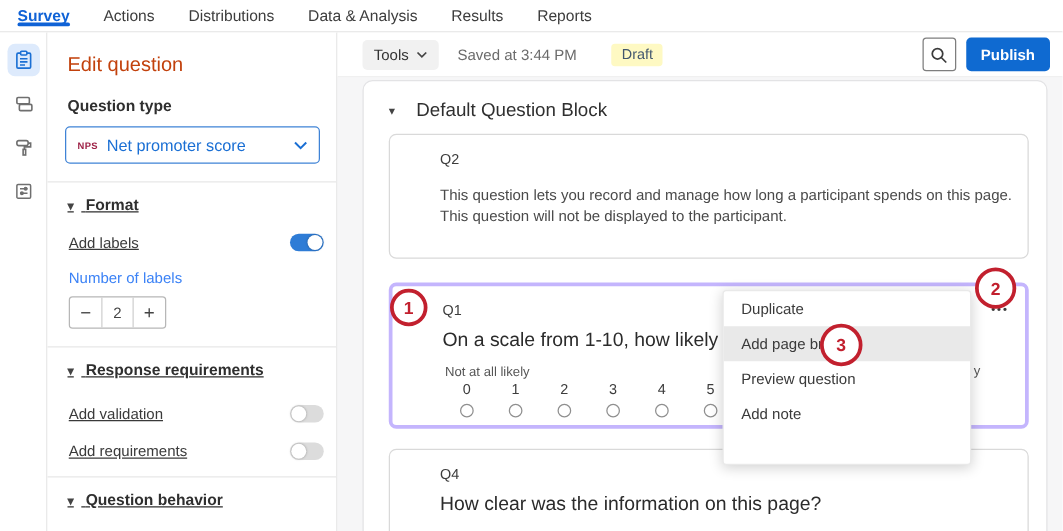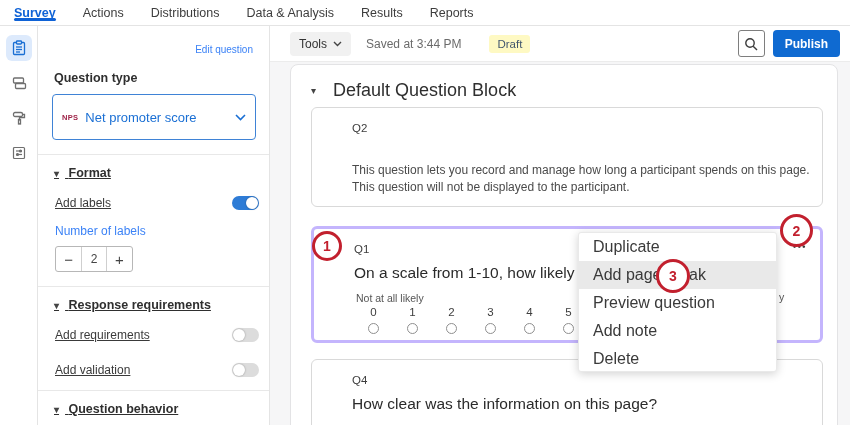--- a/index.html
+++ b/index.html
@@ -20,23 +20,23 @@
   .rail { position:absolute; left:0; top:26px; width:38px; height:399px; background:#fff;
     border-right:1px solid #e4e4e4; display:flex; flex-direction:column; align-items:center; padding-top:9px; }
   .rail .ric { width:26px; height:26px; border-radius:6px; display:flex; align-items:center;
     justify-content:center; margin-bottom:9px; cursor:pointer; }
   .rail .ric.active { background:#ddeafc; }
   .rail svg { display:block; }
 
   
   .sidebar { position:absolute; left:38px; top:26px; width:232px; height:399px; background:#fff;
     border-right:1px solid #e4e4e4; }
-  .sb-title { font-size:10px; color:#3b82f6; padding:18px 16px 0 16px;text-align:right; }
+  .sb-title { font-size:16px; color:#c2410c; padding:18px 16px 0 16px; }
   .sb-qtype-label { font-size:12.5px; font-weight:bold; padding:16px 16px 0 16px; }
-  .qtype-select { margin:9px 14px 14px 14px; width:204px; height:46px; border:1px solid #3f83d6;
+  .qtype-select { margin:9px 14px 14px 14px; width:204px; height:30px; border:1px solid #3f83d6;
     border-radius:4px; display:flex; align-items:center; padding:0 9px; cursor:pointer; background:#fff; }
   .qtype-badge { font-size:7.5px; font-weight:bold; color:#9e2146; letter-spacing:.3px; margin-right:7px; }
   .qtype-value { font-size:13px; color:#1a6fd4; flex:1; }
   .sb-section { border-top:1px solid #e8e8e8; padding-top:11px; margin-top:2px; }
   .sb-sec-head { font-size:12.5px; font-weight:bold; color:#2f2f2f; padding:0 16px; cursor:pointer;text-decoration:underline; }
   .sb-sec-head .caret { font-size:10px; color:#444; margin-right:6px; }
   .sb-row { display:flex; align-items:center; justify-content:space-between; padding:0 10px 0 17px; margin-top:16px; }
   .sb-row .lbl { font-size:12px; color:#3a3a3a;text-decoration:underline; }
   .toggle { width:27px; height:14px; border-radius:8px; position:relative; cursor:pointer; }
   .toggle.on { background:#2e7cd6; }
@@ -70,46 +70,46 @@
     color:#1a6fd4; font-size:12px; font-weight:bold; padding:0 13px; display:flex; align-items:center; cursor:pointer; }
   .publish-btn { margin-left:8px; margin-right:10px; height:27px; border:none; border-radius:4px;
     background:#0f6ad1; color:#fff; font-size:12px; font-weight:bold; padding:0 12px;
     display:flex; align-items:center; cursor:pointer; }
 
   .content { position:absolute; left:0; top:36px; width:580px; height:363px; background:#f6f6f7; overflow:hidden; }
   .block-card { position:absolute; left:20px; top:2px; width:548px; height:600px; background:#fff;
     border:1px solid #e3e3e5; border-radius:8px; }
   .block-head { display:flex; align-items:center; padding:15px 0 0 20px; }
   .block-caret { font-size:10px; color:#444; cursor:pointer; }
-  .block-title { font-size:18px; color:#2f2f2f; margin-left:17px; }
+  .block-title { font-size:15px; color:#2f2f2f; margin-left:17px; }
 
   .qcard { position:absolute; left:20px; width:512px; background:#fff; border:1px solid #d9d9d9;
     border-radius:6px; padding:14px 0 0 40px; cursor:pointer; }
   .qcard .qid { font-size:11.5px; color:#3d3d3d; }
   .qcard .qtext { font-size:15.5px; color:#2b2b2b; margin-top:9px; }
   #q2card { top:42px; height:100px; }
-  #q2card .qtext { font-size:12px; color:#4a4a4a; line-height:1.45; margin-top:28px; width:470px; }
+  #q2card .qtext { font-size:12px; color:#4a4a4a; line-height:1.45; margin-top:14px; width:470px; }
   #q1card { top:161px; height:117px; border:3px solid #c4b5fd; }
   #q4card { top:294px; height:130px; }
 
   .scale { margin-top:10px; }
   .scale .left-label { font-size:10.5px; color:#555; margin-left:2px; }
   .scale-row { display:flex; margin-top:2px; }
   .scale-col { width:39px; display:flex; flex-direction:column; align-items:center; }
   .scale-col .num { font-size:11.5px; color:#3d3d3d; }
   .radio { width:11px; height:11px; border:1px solid #8f8f8f; border-radius:50%; margin-top:5px; background:#fff; }
   .right-tail { position:absolute; left:465px; top:62px; font-size:10.5px; color:#555; }
   .ellipsis-btn { position:absolute; right:13px; top:13px; font-size:9px; letter-spacing:1.5px;
     color:#3a3a3a; font-weight:bold; cursor:pointer; }
 
   
   .menu { position:absolute; left:308px; top:170px; width:199px; height:140px; background:#fff;
     border:1px solid #e9e9e9; border-radius:3px; box-shadow:0 2px 10px rgba(0,0,0,.18); z-index:10; }
   .menu .mi { height:28px; display:flex; align-items:center; padding-left:14px;
-    font-size:16px; color:#3a3a3a; cursor:pointer; }
+    font-size:12px; color:#3a3a3a; cursor:pointer; }
   .menu .mi.hl { background:#e9e9e9; }
 
   
   .anno { position:absolute; border:3px solid #c2202e; border-radius:50%; background:#fff;
     display:flex; align-items:center; justify-content:center; color:#c2202e;
     font-weight:bold; z-index:20; }
   #anno1 { left:42px; top:169px; width:30px; height:30px; font-size:14px; }
   #anno2 { left:510px; top:152px; width:33px; height:33px; font-size:14px; }
   #anno3 { left:386px; top:197px; width:34px; height:34px; font-size:14px; }
 </style>
@@ -187,28 +187,28 @@
       <div class="s-val">2</div>
       <div class="s-btn">+</div>
     </div>
   </div>
 
   <div class="sb-section">
     <div class="sb-sec-head">
       <span class="caret">▾</span>
       <span>Response requirements</span>
     </div>
-    <div class="sb-row">
-      <span class="lbl">Add requirements</span>
+    <div class="sb-row" style="margin-top:21px;">
+      <span class="lbl">Add validation</span>
       <span class="toggle off">
           <span class="knob"></span>
         </span>
     </div>
-    <div class="sb-row" style="margin-top:21px;">
-      <span class="lbl">Add validation</span>
+    <div class="sb-row">
+      <span class="lbl">Add requirements</span>
       <span class="toggle off">
           <span class="knob"></span>
         </span>
     </div>
   </div>
 
   <div class="sb-section" style="margin-top:13px;">
     <div class="sb-sec-head">
       <span class="caret">▾</span>
       <span>Question behavior</span>
@@ -299,20 +299,19 @@
         <div class="qtext">How clear was the information on this page?</div>
 
       </div>
     </div>
 
     <div class="menu">
       <div class="mi">Duplicate</div>
       <div class="mi hl">Add page break</div>
       <div class="mi">Preview question</div>
       <div class="mi">Add note</div>
-      <div class="mi">Delete</div>
     </div>
 
     <div class="anno" id="anno1">1</div>
     <div class="anno" id="anno2">2</div>
     <div class="anno" id="anno3">3</div>
   </div>
 </div>
 
 </body></html>

